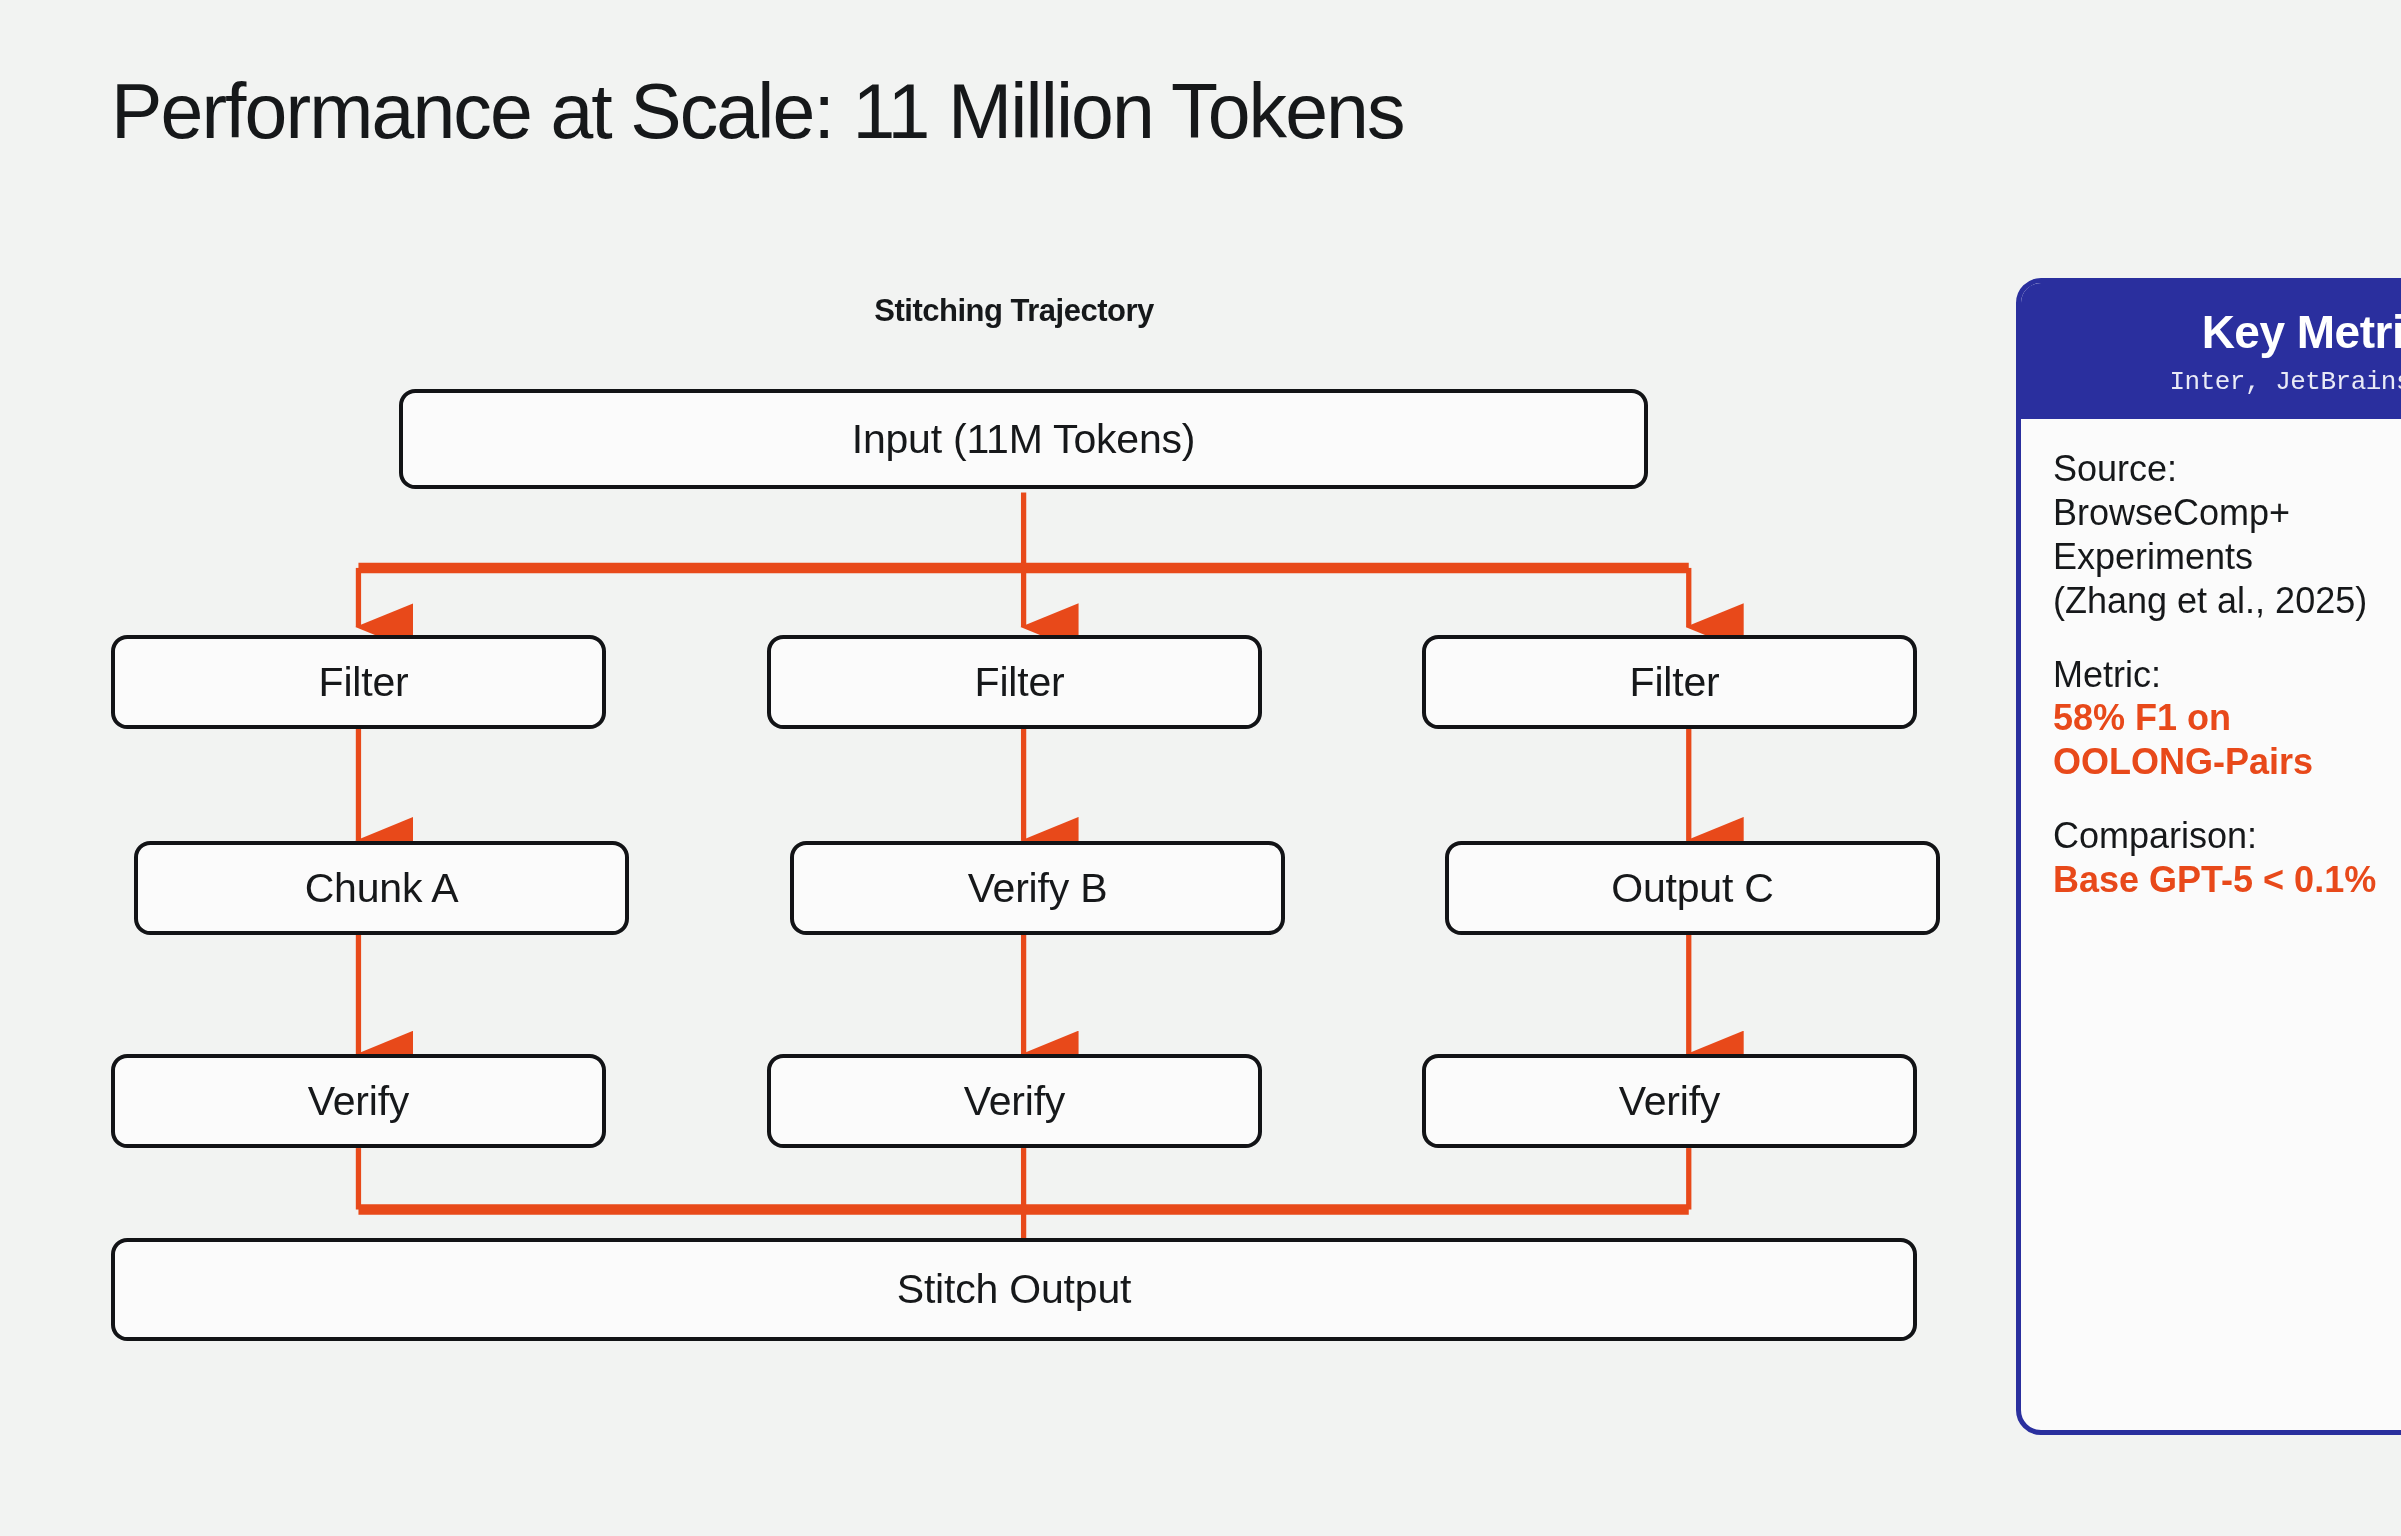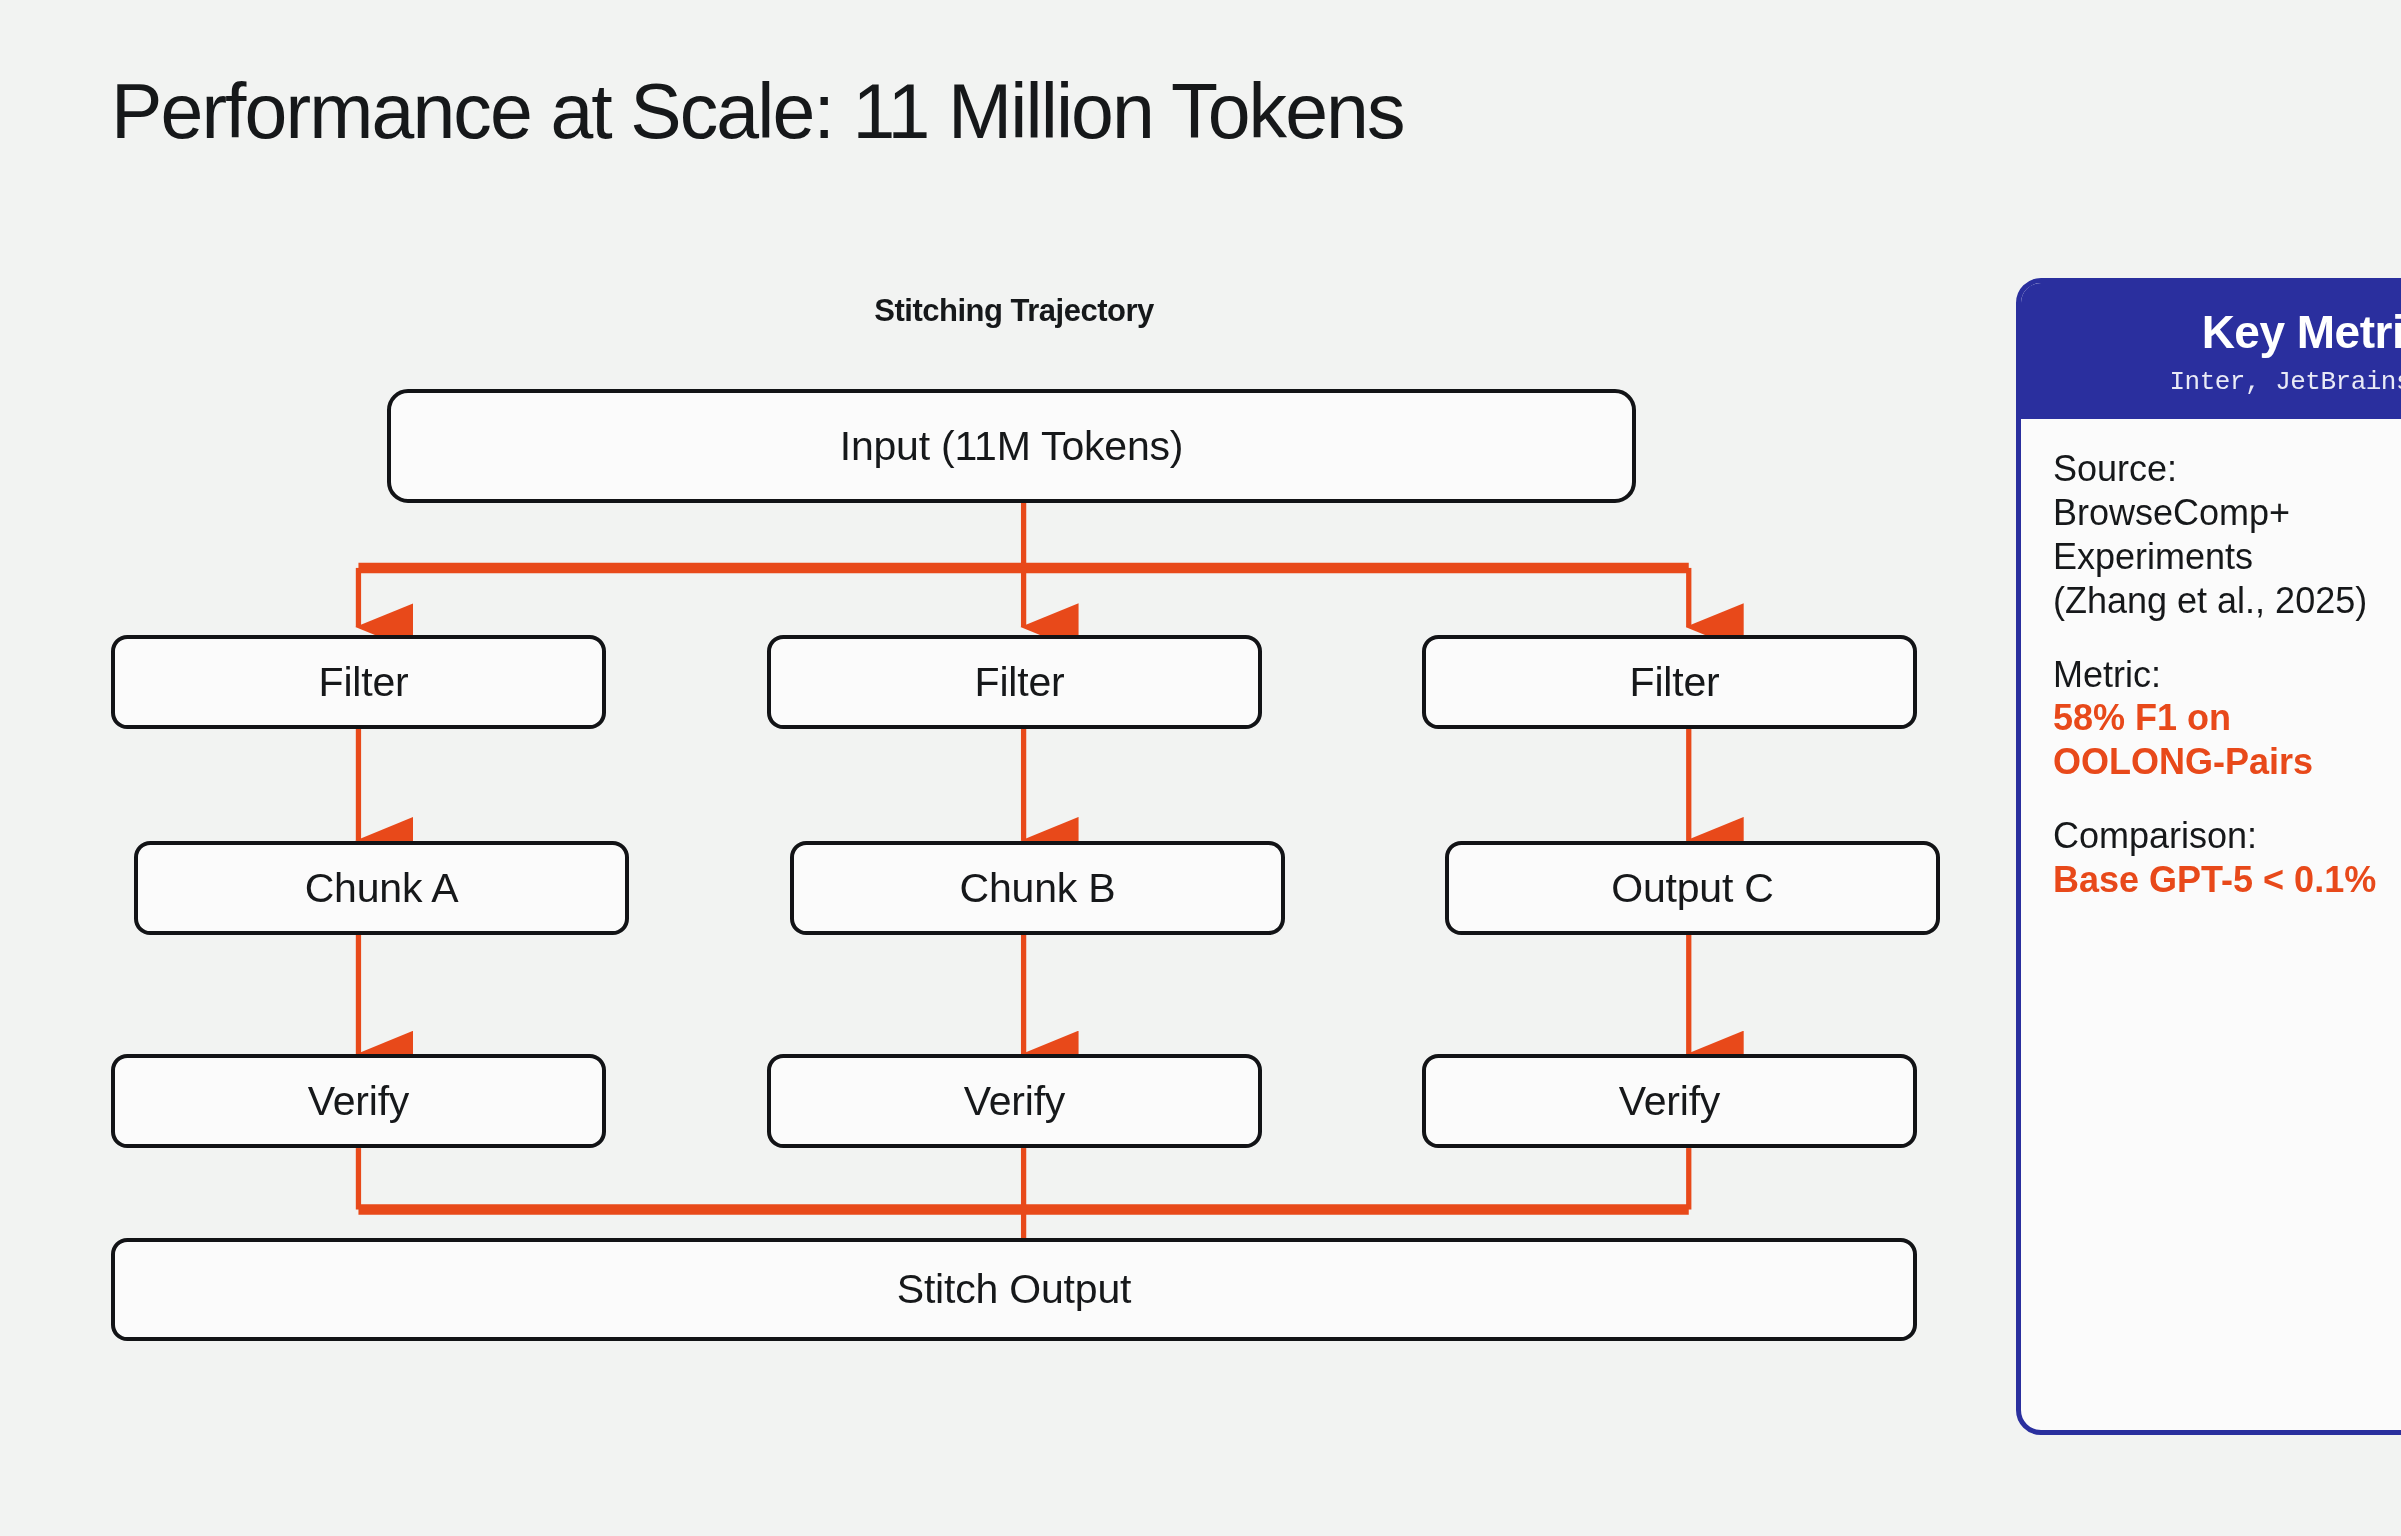--- a/index.html
+++ b/index.html
@@ -51,21 +51,21 @@
     display: flex;
     align-items: center;
     justify-content: center;
     font-size: 41px;
     font-weight: 400;
     color: #16181A;
     letter-spacing: -0.2px;
   }
 
   
-  .node-input { left: 276px;  top: 115px;  width: 1249px; height: 114px; border-radius: 21px; }
+  .node-input { left: 288px;  top: 115px;  width: 1249px; height: 100px; }
 
   
   .col0 { left: 0px;    }
   .col1 { left: 656px; }
   .col2 { left: 1311px; }
 
   .node-row { width: 495px; height: 94px; }
   .row-filter { top: 361px; padding-left: 10px; }
   .row-chunk  { top: 567px; margin-left: 23px; }
   .row-verify { top: 780px; }
@@ -172,21 +172,21 @@
       </g>
     </svg>
 
     <div class="node node-input">Input (11M Tokens)</div>
 
     <div class="node node-row row-filter col0">Filter</div>
     <div class="node node-row row-filter col1">Filter</div>
     <div class="node node-row row-filter col2">Filter</div>
 
     <div class="node node-row row-chunk col0">Chunk A</div>
-    <div class="node node-row row-chunk col1">Chunk B</div>
+    <div class="node node-row row-chunk col1">Verify B</div>
     <div class="node node-row row-chunk col2">Output C</div>
 
     <div class="node node-row row-verify col0">Verify</div>
     <div class="node node-row row-verify col1">Verify</div>
     <div class="node node-row row-verify col2">Verify</div>
 
     <div class="node node-output">Stitch Output</div>
   </div>
 
   <div id="metrics">

